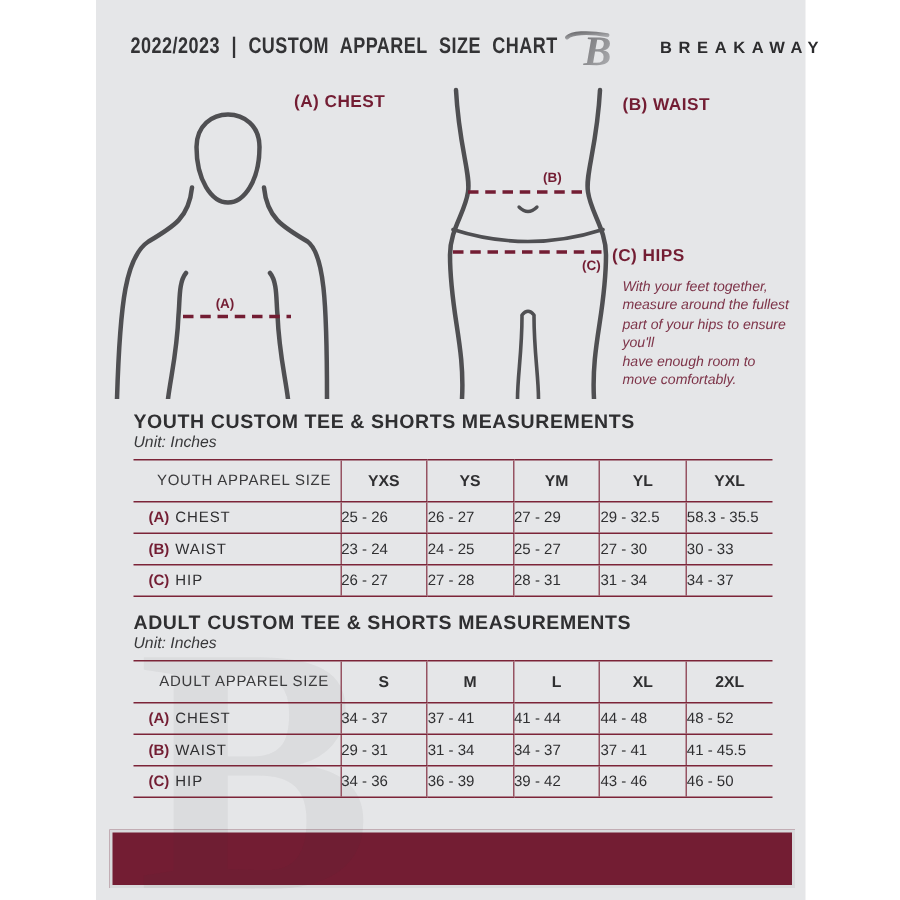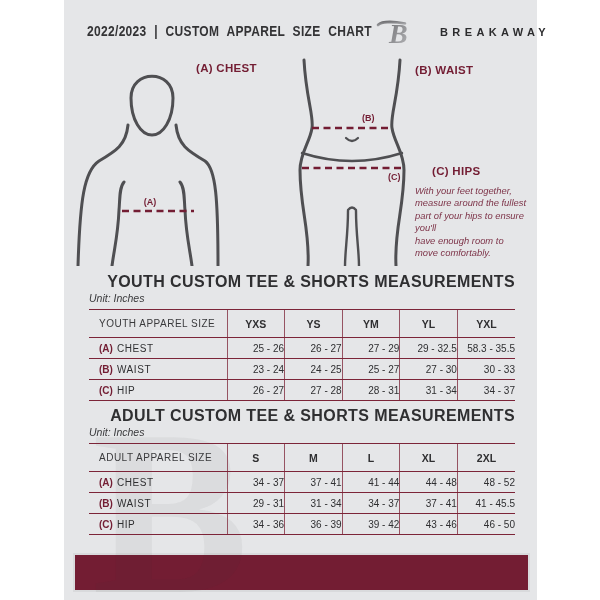--- a/index.html
+++ b/index.html
@@ -16,28 +16,28 @@
     letter-spacing:4.4px;color:#2c2c2e;}
 
   
   .sec-heading{position:absolute;font-size:11.5px;font-weight:bold;color:#731d33;letter-spacing:.3px;}
   .sec-desc{position:absolute;font-size:9.4px;font-style:italic;color:#7d3348;
     line-height:1.32;white-space:pre-line;}
   .fig{position:absolute;}
 
   
   .table-block{position:absolute;left:25px;width:426px;z-index:2;}
-  .tbl-title{text-align:right;font-weight:bold;font-size:16px;color:#2f2f31;letter-spacing:.4px;}
+  .tbl-title{text-align:left;font-weight:bold;font-size:13px;color:#2f2f31;letter-spacing:.4px;}
   .tbl-unit{text-align:left;font-style:italic;font-size:10.5px;color:#38383a;margin-top:1px;}
   table{width:426px;table-layout:fixed;border-collapse:collapse;margin-top:5px;}
   th,td{border-top:1.6px solid #7c2438;border-bottom:1.6px solid #7c2438;padding:0;}
   th+th,td+td{border-left:1.2px solid #965362;}
   th{height:27px;font-size:10.5px;font-weight:bold;color:#2f2f31;text-align:center;}
-  th.lbl{font-weight:normal;letter-spacing:.5px;font-size:10px;color:#3a3a3c;}
-  td{height:20px;font-size:10px;color:#2f2f31;text-align:right;}
+  th.lbl{font-weight:normal;letter-spacing:.5px;font-size:10px;color:#3a3a3c;text-align:center;}
+  td{height:20px;font-size:10px;color:#2f2f31;text-align:left;}
   .lbl{text-align:left;padding-left:10px;}
   .row-prefix{color:#731d33;font-weight:bold;margin-right:4px;}
   .row-label{color:#2f2f31;letter-spacing:.6px;}
 
   
   .watermark{position:absolute;left:28px;top:396px;z-index:1;
     font-family:"Liberation Serif",serif;font-weight:bold;font-size:235px;line-height:1;
     color:rgba(50,50,60,.055);pointer-events:none;}
   .footer-bar{position:absolute;left:9px;top:553px;width:457px;height:39px;
     background:#731d33;border:2px solid #d9dadc;box-sizing:border-box;}
@@ -88,21 +88,21 @@
       <path d="M 20 70 L 99 70" stroke="#731d33" stroke-width="2.4" stroke-dasharray="7 4.5" fill="none"></path>
       <path d="M 10 110 L 110 110" stroke="#731d33" stroke-width="2.4" stroke-dasharray="7 4.5" fill="none"></path>
       <text x="70" y="63" font-size="9" font-weight="bold" fill="#731d33" font-family="'Liberation Sans',sans-serif">(B)</text>
       <text x="96" y="122" font-size="9" font-weight="bold" fill="#731d33" font-family="'Liberation Sans',sans-serif">(C)</text>
     </svg>
 
     <div class="sec-heading" style="left:132px;top:62px;">(A) CHEST</div>
 
     <div class="sec-heading" style="left:351px;top:64px;">(B) WAIST</div>
 
-    <div class="sec-heading" style="left:368px;top:165px;">(C) HIPS</div>
+    <div class="sec-heading" style="left:344px;top:165px;">(C) HIPS</div>
     <div class="sec-desc" style="left:351px;top:185px;width:114px;">With your feet together, measure around the fullest part of your hips to ensure you'll
 have enough room to move comfortably.</div>
 
     <div class="watermark">B</div>
 
     <div class="table-block" style="top:273px;">
       <div class="tbl-title">YOUTH CUSTOM TEE &amp; SHORTS MEASUREMENTS</div>
       <div class="tbl-unit">Unit: Inches</div>
       <table>
         <colgroup>

